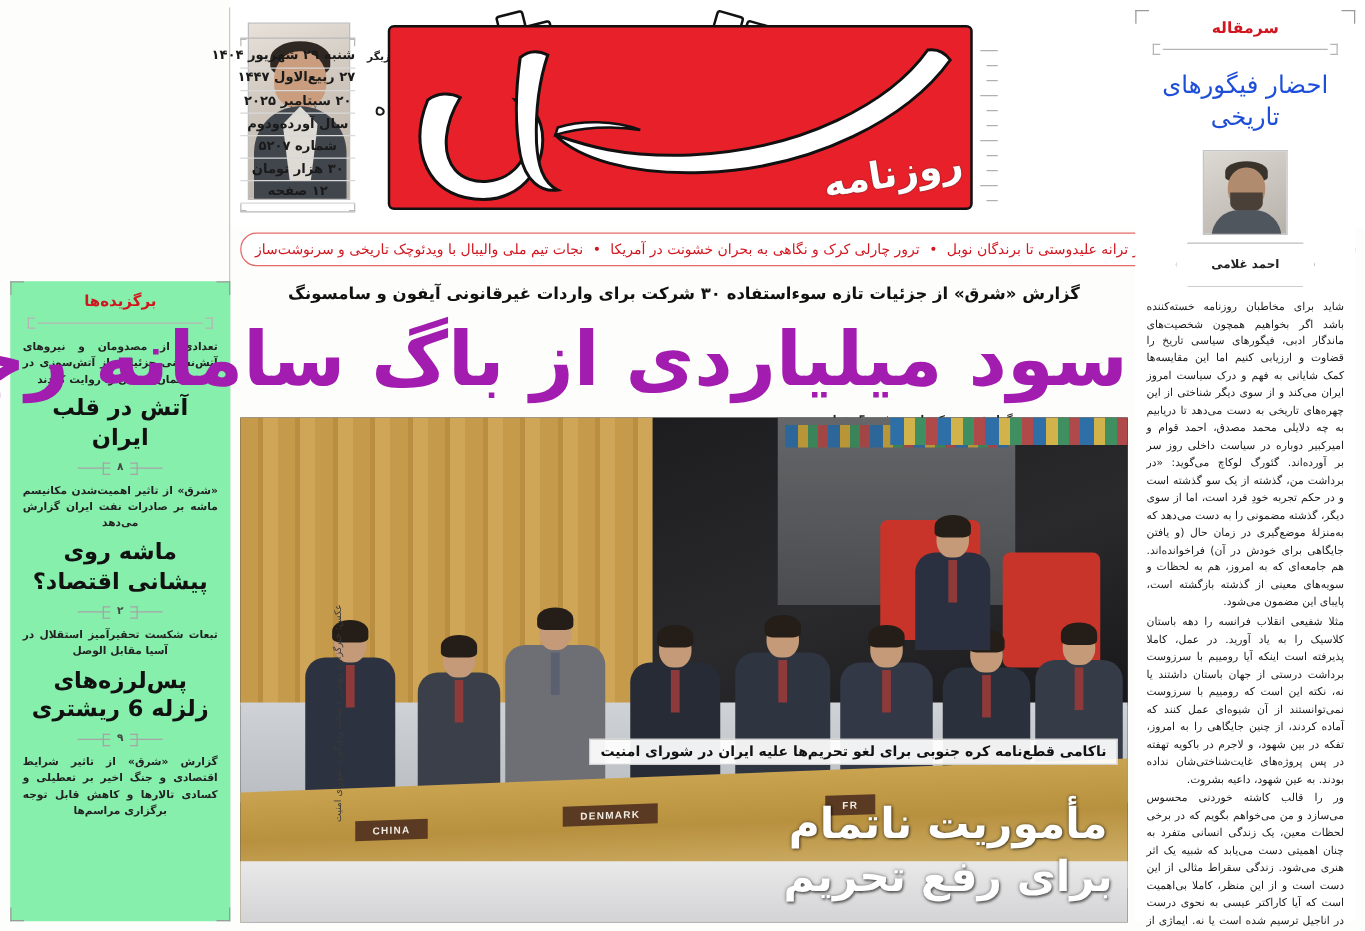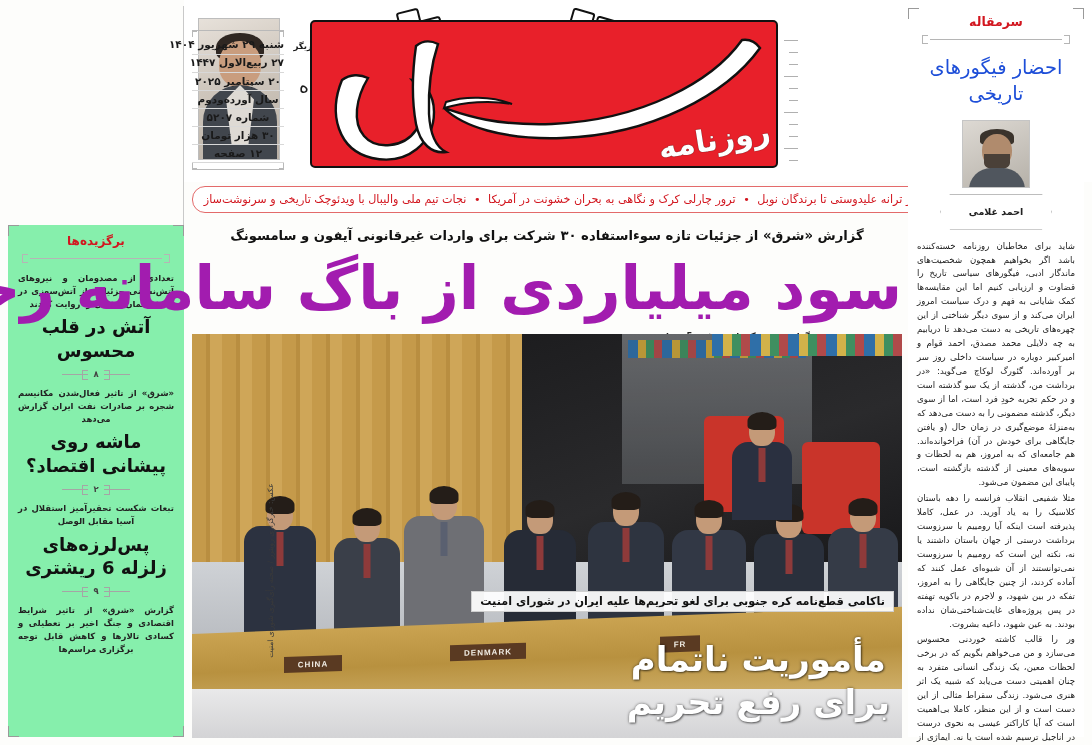--- a/index.html
+++ b/index.html
@@ -471,30 +471,30 @@
     <span class="frame-mark fm-bl"></span>
 
     <div class="sb-title">برگزیده‌ها</div>
     <div class="rule-with-caps">
         <i class="a"></i>
         <i class="b"></i>
       </div>
 
     <div class="sb-item">
       <div class="sb-kicker">تعدادی از مصدومان و نیروهای آتش‌نشانی جزئیاتی از آتش‌سوزی در ساختمان سیمان را روایت کردند</div>
-      <div class="sb-head">آتش در قلب محسوس</div>
+      <div class="sb-head">آتش در قلب ایران</div>
       <div class="sb-pagemark">
         <span class="pl l"></span>
           <span>۸</span>
           <span class="pl r"></span>
       </div>
     </div>
 
     <div class="sb-item">
-      <div class="sb-kicker">«شرق» از تاثیر فعال‌شدن مکانیسم شجره بر صادرات نفت ایران گزارش می‌دهد</div>
+      <div class="sb-kicker">«شرق» از تاثیر اهمیت‌شدن مکانیسم ماشه بر صادرات نفت ایران گزارش می‌دهد</div>
       <div class="sb-head">ماشه روی پیشانی اقتصاد؟</div>
       <div class="sb-pagemark">
         <span class="pl l"></span>
           <span>۲</span>
           <span class="pl r"></span>
       </div>
     </div>
 
 
     <div class="sb-item">

